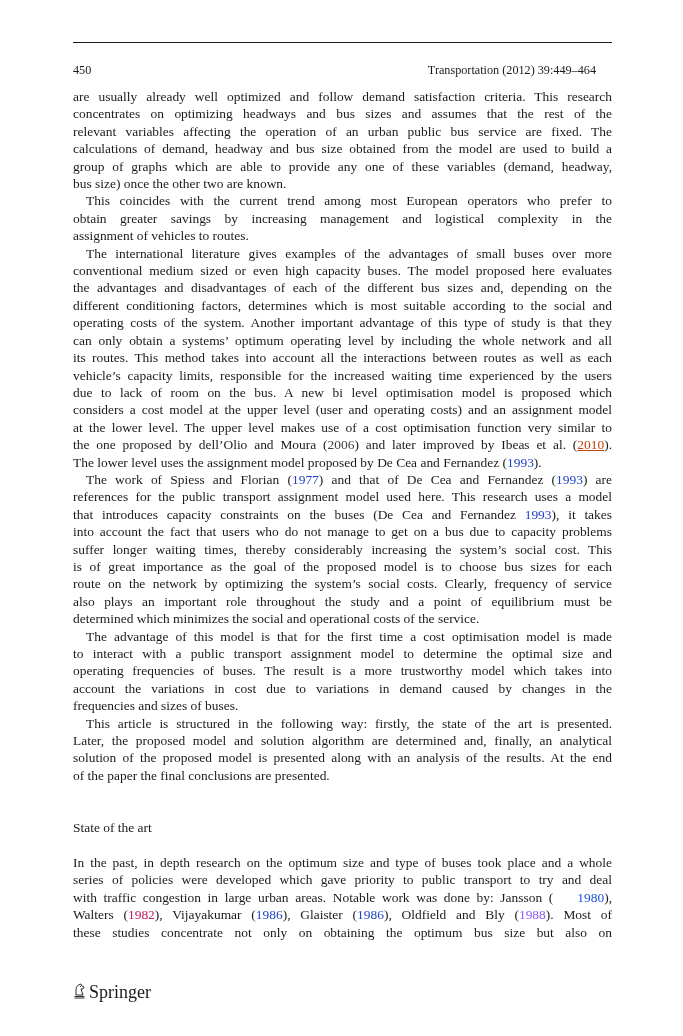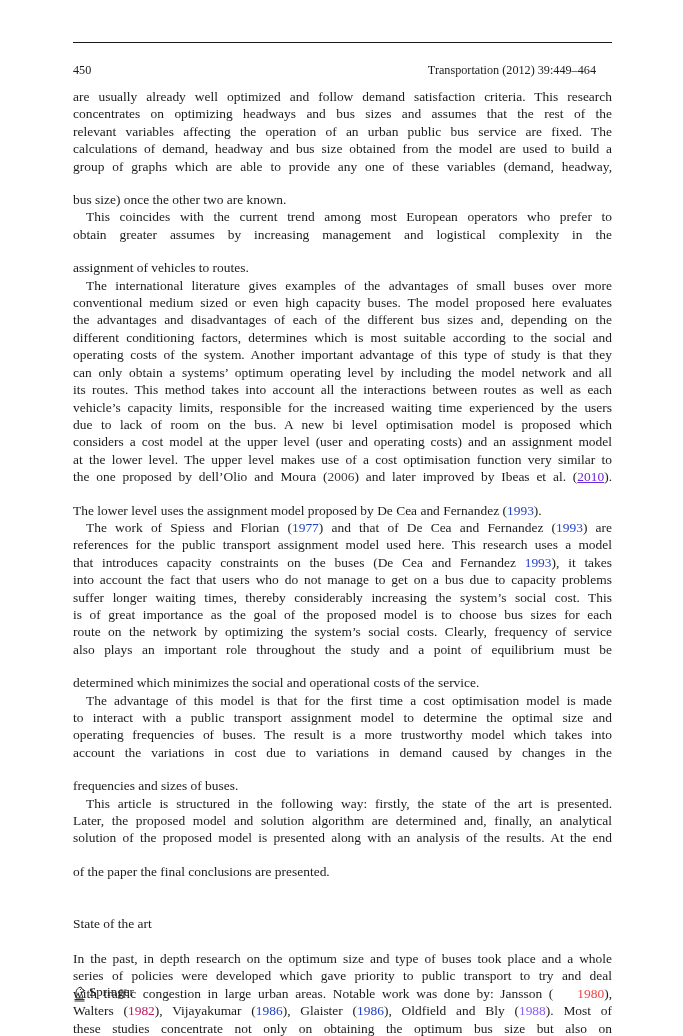--- a/index.html
+++ b/index.html
@@ -9,27 +9,27 @@
   .running-head { position: absolute; top: 22px; left: 0; width: 539px; height: 18px;
                   font-size: 12.2px; line-height: 18px; margin-top: 39px; }
   .running-head .pno { position: absolute; left: 0; top: 0; }
   .running-head .jref { position: absolute; right: 16px; top: 0; }
   .head-rule { position: absolute; top: 42px; left: 0; width: 539px; height: 0;
                border-top: 1.3px solid #1a1a1a; }
   .body { position: absolute; top: 88px; left: 0; width: 539px;
           font-size: 13.45px; line-height: 17.42px; }
   .line { display: block; white-space: nowrap; text-align: justify; text-align-last: justify;
           height: 17.42px; }
-  .line.last { text-align-last: left; margin-top: 16px; }
+  .line.last { text-align-last: left; }
   .line.indent { padding-left: 13px; }
   .cite { color: #1f3fc6; }
   .gap { height: 34.84px; }
   .heading { font-weight: normal; font-size: 13.45px; line-height: 17.42px; height: 17.42px; }
-  .footer { position: absolute; top: 982px; left: 0; font-size: 13px; line-height: 20px;
-            display: flex; align-items: flex-end; }
+  .footer { position: absolute; top: 982px; left: 0; font-size: 18px; line-height: 20px;
+            display: flex; align-items: flex-start; }
   .footer svg { width: 13px; height: 17px; margin-right: 3px; }
 </style>
 </head>
 <body>
 
 <div class="page">
   <div class="running-head">
     <span class="pno">450</span>
     <span class="jref">Transportation (2012) 39:449–464</span>
   </div>
@@ -39,36 +39,36 @@
       <div>
         <span class="line">are usually already well optimized and follow demand satisfaction criteria. This research</span>
         <span class="line">concentrates on optimizing headways and bus sizes and assumes that the rest of the</span>
         <span class="line">relevant variables affecting the operation of an urban public bus service are fixed. The</span>
         <span class="line">calculations of demand, headway and bus size obtained from the model are used to build a</span>
         <span class="line">group of graphs which are able to provide any one of these variables (demand, headway,</span>
         <span class="line last">bus size) once the other two are known.</span>
       </div>
       <div>
         <span class="line indent">This coincides with the current trend among most European operators who prefer to</span>
-        <span class="line">obtain greater assumes by increasing management and logistical complexity in the</span>
+        <span class="line">obtain greater savings by increasing management and logistical complexity in the</span>
         <span class="line last">assignment of vehicles to routes.</span>
       </div>
       <div>
         <span class="line indent">The international literature gives examples of the advantages of small buses over more</span>
         <span class="line">conventional medium sized or even high capacity buses. The model proposed here evaluates</span>
         <span class="line">the advantages and disadvantages of each of the different bus sizes and, depending on the</span>
         <span class="line">different conditioning factors, determines which is most suitable according to the social and</span>
         <span class="line">operating costs of the system. Another important advantage of this type of study is that they</span>
-        <span class="line">can only obtain a systems’ optimum operating level by including the model network and all</span>
+        <span class="line">can only obtain a systems’ optimum operating level by including the whole network and all</span>
         <span class="line">its routes. This method takes into account all the interactions between routes as well as each</span>
         <span class="line">vehicle’s capacity limits, responsible for the increased waiting time experienced by the users</span>
         <span class="line">due to lack of room on the bus. A new bi level optimisation model is proposed which</span>
         <span class="line">considers a cost model at the upper level (user and operating costs) and an assignment model</span>
         <span class="line">at the lower level. The upper level makes use of a cost optimisation function very similar to</span>
-        <span class="line">the one proposed by dell’Olio and Moura (<span class="cite" style="color: #404040;">2006</span>) and later improved by Ibeas et al. (<span class="cite" style="color: #6d28d9; text-decoration: underline;">2010</span>).</span>
+        <span class="line">the one proposed by dell’Olio and Moura (<span class="cite" style="color: #404040;">2006</span>) and later improved by Ibeas et al. (<span class="cite" style="color: #c2410c; text-decoration: underline;">2010</span>).</span>
         <span class="line last">The lower level uses the assignment model proposed by De Cea and Fernandez (<span class="cite" style="color: rgb(31, 63, 198);">1993</span>).</span>
       </div>
       <div>
         <span class="line indent">The work of Spiess and Florian (<span class="cite" style="color: rgb(31, 63, 198);">1977</span>) and that of De Cea and Fernandez (<span class="cite" style="color: rgb(31, 63, 198);">1993</span>) are</span>
         <span class="line">references for the public transport assignment model used here. This research uses a model</span>
         <span class="line">that introduces capacity constraints on the buses (De Cea and Fernandez <span class="cite" style="color: rgb(31, 63, 198);">1993</span>), it takes</span>
         <span class="line">into account the fact that users who do not manage to get on a bus due to capacity problems</span>
         <span class="line">suffer longer waiting times, thereby considerably increasing the system’s social cost. This</span>
         <span class="line">is of great importance as the goal of the proposed model is to choose bus sizes for each</span>
         <span class="line">route on the network by optimizing the system’s social costs. Clearly, frequency of service</span>
@@ -87,21 +87,21 @@
         <span class="line">Later, the proposed model and solution algorithm are determined and, finally, an analytical</span>
         <span class="line">solution of the proposed model is presented along with an analysis of the results. At the end</span>
         <span class="line last">of the paper the final conclusions are presented.</span>
       </div>
       <div class="gap"></div>
       <div class="heading">State of the art</div>
       <div style="height: 17.42px;"></div>
       <div>
         <span class="line">In the past, in depth research on the optimum size and type of buses took place and a whole</span>
         <span class="line">series of policies were developed which gave priority to public transport to try and deal</span>
-        <span class="line">with traffic congestion in large urban areas. Notable work was done by: Jansson (<span class="cite" style="color: #ef4444; margin-left: 24px;">1980</span>),</span>
+        <span class="line">with traffic congestion in large urban areas. Notable work was done by: Jansson (<span class="cite" style="color: #1d4ed8; margin-left: 24px;">1980</span>),</span>
         <span class="line">Walters (<span class="cite" style="color: #be185d;">1982</span>), Vijayakumar (<span class="cite" style="color: rgb(31, 63, 198);">1986</span>), Glaister (<span class="cite" style="color: rgb(31, 63, 198);">1986</span>), Oldfield and Bly (<span class="cite" style="color: #8b5cf6;">1988</span>). Most of</span>
         <span class="line">these studies concentrate not only on obtaining the optimum bus size but also on</span>
       </div>
     </div>
 
   <div class="footer">
     <svg viewBox="0 0 13 17">
       <path d="M3 13 L3 8 Q3 3 8 2 L9 4 L11 5 L10 7 L8 7 L9 10 L10 13 Z" fill="none" stroke="#1a1a1a" stroke-width="0.9"></path>
       <line x1="1.5" y1="14.5" x2="11.5" y2="14.5" stroke="#1a1a1a" stroke-width="0.9"></line>
       <line x1="1.5" y1="16" x2="11.5" y2="16" stroke="#1a1a1a" stroke-width="0.9"></line>

